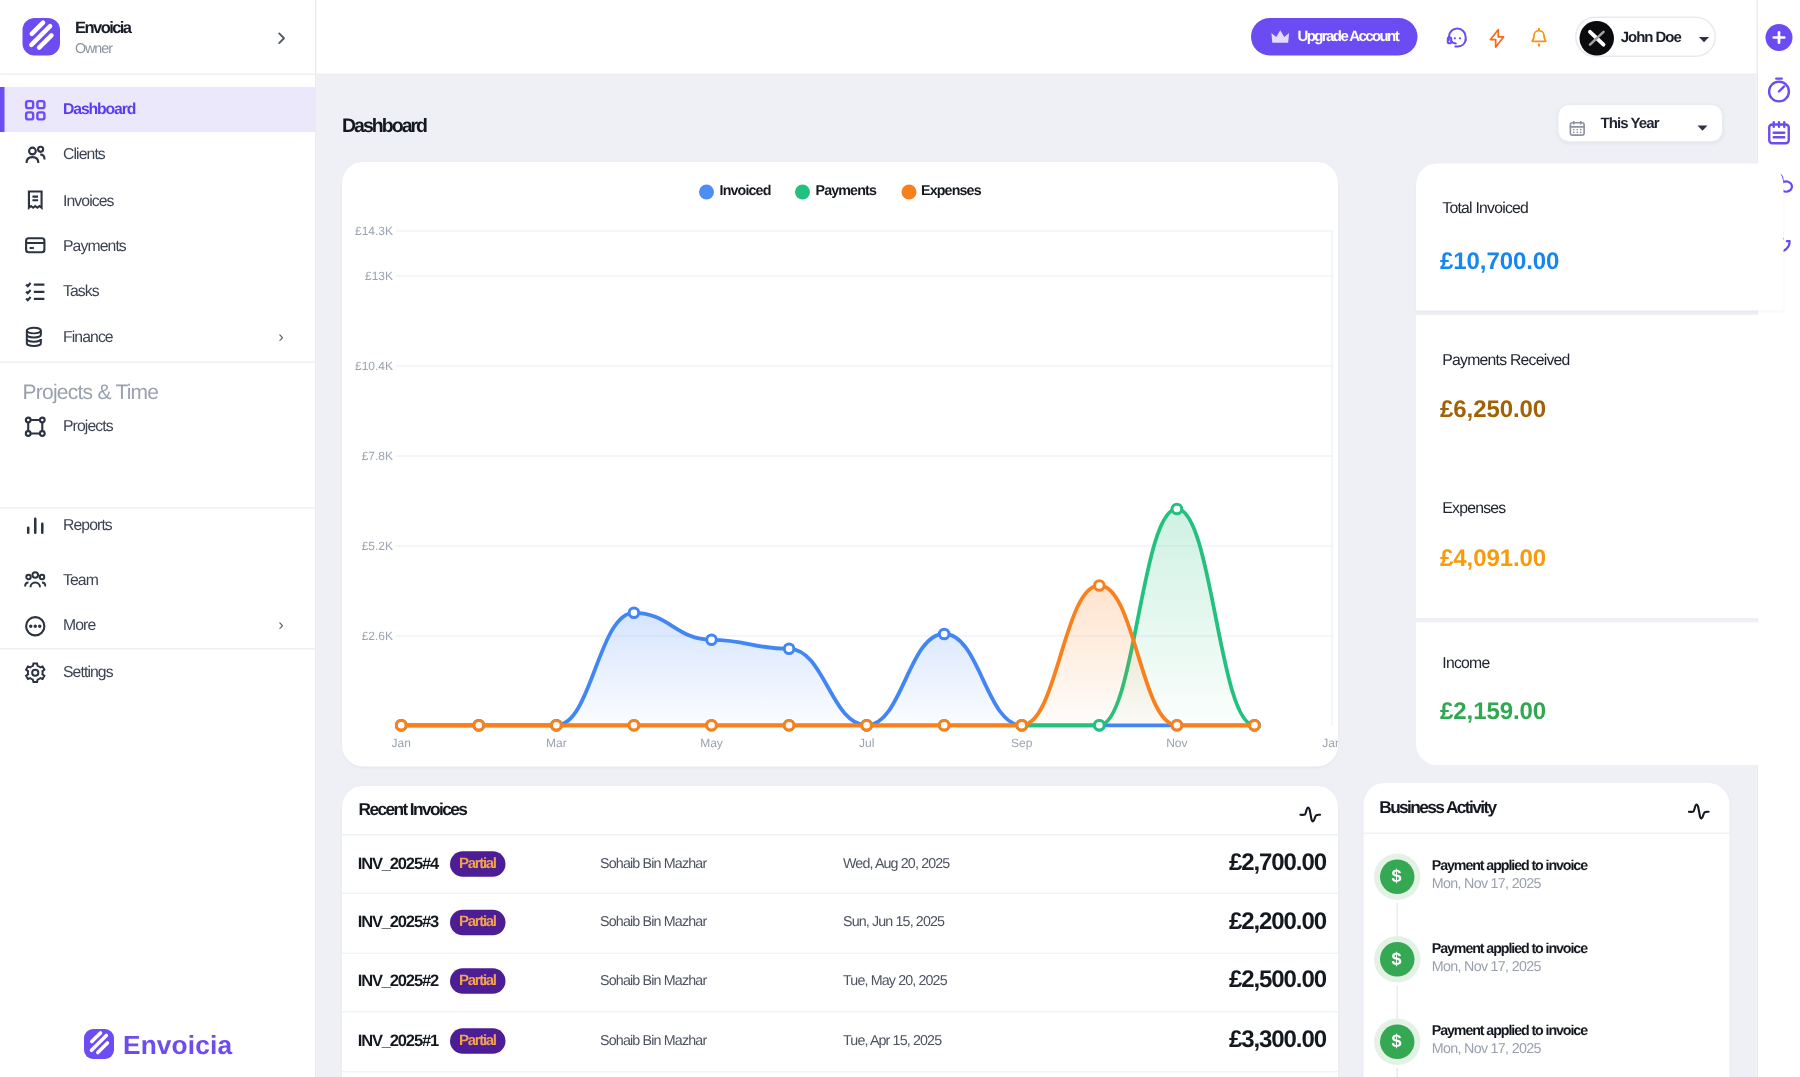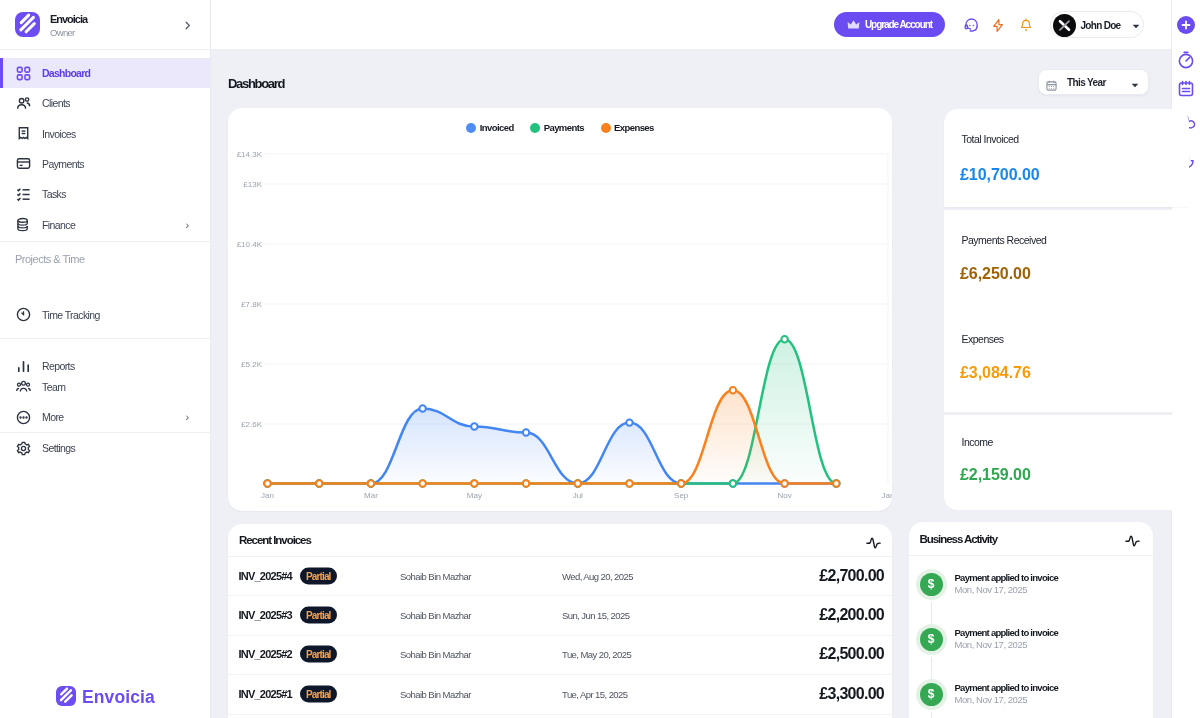--- a/index.html
+++ b/index.html
@@ -15,21 +15,21 @@
   #sblogo .nm { position:absolute; left:50px; top:13px; font-size:11px; font-weight:bold; color:#181d27; letter-spacing:-1.03px; }
   #sblogo .ow { position:absolute; left:50px; top:26.5px; font-size:9.5px; color:#8b93a1; letter-spacing:-0.68px; }
   .mi { position:absolute; left:0; width:210px; height:30px; }
   .mi .ic { position:absolute; left:16px; top:7.5px; width:15px; height:15px; }
   .mi .lb { position:absolute; left:42px; top:50%; transform:translateY(-50%); font-size:10.5px; color:#3c4352; letter-spacing:-0.6px; }
   .mi.act { background:#ece8fc; }
   .mi.act::before { content:""; position:absolute; left:0; top:0; width:3px; height:100%; background:#6d4cf2; }
   .mi.act .lb { color:#5b3ded; font-weight:bold; letter-spacing:-0.74px; }
   .mi .chev { position:absolute; right:22px; top:50%; transform:translateY(-50%); font-size:11px; color:#555c69; }
   .sbdiv { position:absolute; left:0; width:210px; height:1px; background:#eef0f3; }
-  .sblabel { position:absolute; left:15px; font-size:11px; color:#9aa1ae; letter-spacing:-0.5px; }
+  .sblabel { position:absolute; left:15px; font-size:14px; color:#9aa1ae; letter-spacing:-0.5px; }
   #sbfoot { position:absolute; left:56px; top:685px; }
 
   
   #topbar { position:absolute; left:211px; top:0; width:960px; height:50px; background:#fff; border-bottom:1px solid #eceef2; }
   #upbtn { position:absolute; left:834px; top:12px; width:111px; height:25px; border-radius:13px; background:#6b4cf2; color:#fff; font-size:10px; font-weight:bold; letter-spacing:-1.06px; display:flex; align-items:center; justify-content:center; }
   #avatar { position:absolute; left:1050px; top:11px; width:94px; height:27px; border:1px solid #e8eaef; border-radius:14px; background:#fff; }
   #avatar .ph { position:absolute; left:1.5px; top:1.8px; width:23px; height:23px; border-radius:50%; background:#0b0b0d; }
   #avatar .an { position:absolute; left:29.5px; top:7.5px; font-size:10px; font-weight:bold; color:#181d27; letter-spacing:-0.7px; }
 
   
@@ -53,21 +53,21 @@
   .stat { position:absolute; left:715px; width:245px; background:#fff;margin-left:18px; }
   .stat .sl { position:absolute; left:17.5px; font-size:10.5px; color:#20252f; letter-spacing:-0.5px; }
   .stat .sv { position:absolute; left:16px; font-size:16px; font-weight:bold; letter-spacing:-0.05px; }
 
   
   #invcard { left:17px; top:473.5px; width:664px; height:250px; }
   #invcard .hd, #actcard .hd { position:absolute; left:11px; top:10.5px; font-size:11.5px; font-weight:bold; color:#14181f; letter-spacing:-1.05px; }
   .hdiv { position:absolute; left:0; width:100%; height:1px; background:#f0f1f5; }
   .irow { position:absolute; left:0; width:100%; height:39.4px; }
   .irow .iid { position:absolute; left:10.5px; top:50%; transform:translateY(-50%); font-size:11px; font-weight:bold; color:#14181f; letter-spacing:-0.77px; }
-  .irow .bdg { position:absolute; left:71.5px; top:50%; transform:translateY(-50%); background:#0f172a; color:#f2a14f; font-size:10px; font-weight:bold; letter-spacing:-0.87px; border-radius:9px; width:37.5px; height:17px; text-align:center; line-height:17px; }
+  .irow .bdg { position:absolute; left:71.5px; top:50%; transform:translateY(-50%); background:#4c1d95; color:#f2a14f; font-size:10px; font-weight:bold; letter-spacing:-0.87px; border-radius:9px; width:37.5px; height:17px; text-align:center; line-height:17px; }
   .irow .inm { position:absolute; left:172px; top:50%; transform:translateY(-50%); font-size:9.5px; color:#4d5460; letter-spacing:-0.55px; }
   .irow .idt { position:absolute; left:334px; top:50%; transform:translateY(-50%); font-size:9.5px; color:#4d5460; letter-spacing:-0.57px; }
   .irow .iam { position:absolute; right:8px; top:50%; transform:translateY(-50%); font-size:16px; font-weight:bold; color:#14181f; letter-spacing:-0.72px; }
   .rdiv { position:absolute; left:0; width:100%; height:1px; background:#f2f3f6; }
 
   
   #actcard { left:697.5px; top:472px; width:244px; height:252px; }
   .aitem { position:absolute; left:0; width:100%; }
   .aring { position:absolute; left:7px; top:0; width:31px; height:31px; border-radius:50%; background:#e4f2e6; }
   .acirc { position:absolute; left:4px; top:4px; width:23px; height:23px; border-radius:50%; background:#35a853; color:#fff; font-size:12px; font-weight:bold; text-align:center; line-height:23px; letter-spacing:0; }
@@ -149,31 +149,34 @@
           <path d="M2 6.6 v3 c0 1.1 2.2 2 5 2 s5 -0.9 5 -2"></path>
           <path d="M2 9.6 v3 c0 1.1 2.2 2 5 2 s5 -0.9 5 -2 v-3"></path>
         </svg>
       <span class="lb">Finance</span>
       <span class="chev">›</span>
     </div>
 
     <div class="sbdiv" style="top:240.5px;"></div>
     <div class="sblabel" style="top:252.5px;">Projects &amp; Time</div>
 
-    <div class="mi" style="top:299.5px;">
+    <div class="mi" style="top:269.2px;">
       <svg class="ic" viewBox="0 0 16 16" fill="none" stroke="#2b3240" stroke-width="1.5">
-          <circle cx="8" cy="8" r="6.5"></circle>
-          <path d="M8 4.5 V8 L5.8 6.2" stroke-width="1.4"></path>
-        </svg>
-      <span class="lb">Time Tracking</span>
+          <circle cx="3" cy="3.2" r="1.7"></circle>
+          <circle cx="13" cy="3.2" r="1.7"></circle>
+          <circle cx="3" cy="12.8" r="1.7"></circle>
+          <circle cx="13" cy="12.8" r="1.7"></circle>
+          <path d="M4.7 3.2 h6.6 M3 4.9 v6.2 M13 4.9 v6.2 M4.7 12.8 h6.6"></path>
+        </svg>
+      <span class="lb">Projects</span>
     </div>
 
     <div class="sbdiv" style="top:338px;"></div>
 
-    <div class="mi" style="top:351px;text-align:center;">
+    <div class="mi" style="top:335px;text-align:center;">
       <svg class="ic" viewBox="0 0 16 16" fill="none" stroke="#2b3240" stroke-width="1.8" stroke-linecap="round">
           <path d="M3 9.5 v3.5"></path>
           <path d="M8 3 v10"></path>
           <path d="M13 6.5 v6.5"></path>
         </svg>
       <span class="lb">Reports</span>
     </div>
     <div class="mi" style="top:371.8px;">
       <svg class="ic" viewBox="0 0 16 16" fill="none" stroke="#2b3240" stroke-width="1.4">
           <circle cx="8" cy="4.6" r="2"></circle>
@@ -398,21 +401,21 @@
     <div class="stat" style="top:59px; height:98px; border-radius:14px 14px 0 0; box-shadow:0 1px 2px rgba(30,35,60,0.04);">
       <div class="sl" style="top:24px;">Total Invoiced</div>
       <div class="sv" style="top:57px; color:#1787ef;">£10,700.00</div>
     </div>
     <div class="stat" style="top:159.5px; height:124px;">
       <div class="sl" style="top:24px;">Payments Received</div>
       <div class="sv" style="top:55.5px; color:#a16207;">£6,250.00</div>
     </div>
     <div class="stat" style="top:260.5px; height:101.5px;">
       <div class="sl" style="top:22px;">Expenses</div>
-      <div class="sv" style="top:53.5px; color:#f79b0b;">£3,084.76</div>
+      <div class="sv" style="top:53.5px; color:#f79b0b;">£4,091.00</div>
     </div>
     <div class="stat" style="top:364.5px; height:95.5px; border-radius:0 0 14px 14px;">
       <div class="sl" style="top:21px;">Income</div>
       <div class="sv" style="top:51.5px; color:#2fa84f;">£2,159.00</div>
     </div>
 
     <div class="card" id="invcard">
       <div class="hd">Recent Invoices</div>
       <svg class="abs" style="right:11px;top:12px;" width="15" height="14" viewBox="0 0 16 14" fill="none" stroke="#14181f" stroke-width="1.5" stroke-linecap="round" stroke-linejoin="round">
           <path d="M1 7.2 C2.6 7.2 3.4 7.4 4.2 7 C5.1 6.5 5.2 2.2 6.4 2 C7.5 1.8 7.9 5.4 8.3 7.4 C8.7 9.6 9 12.2 10 12 C11 11.8 11.2 8.2 12.2 7.6 C13.1 7 14 7.2 15 7.2"></path>

